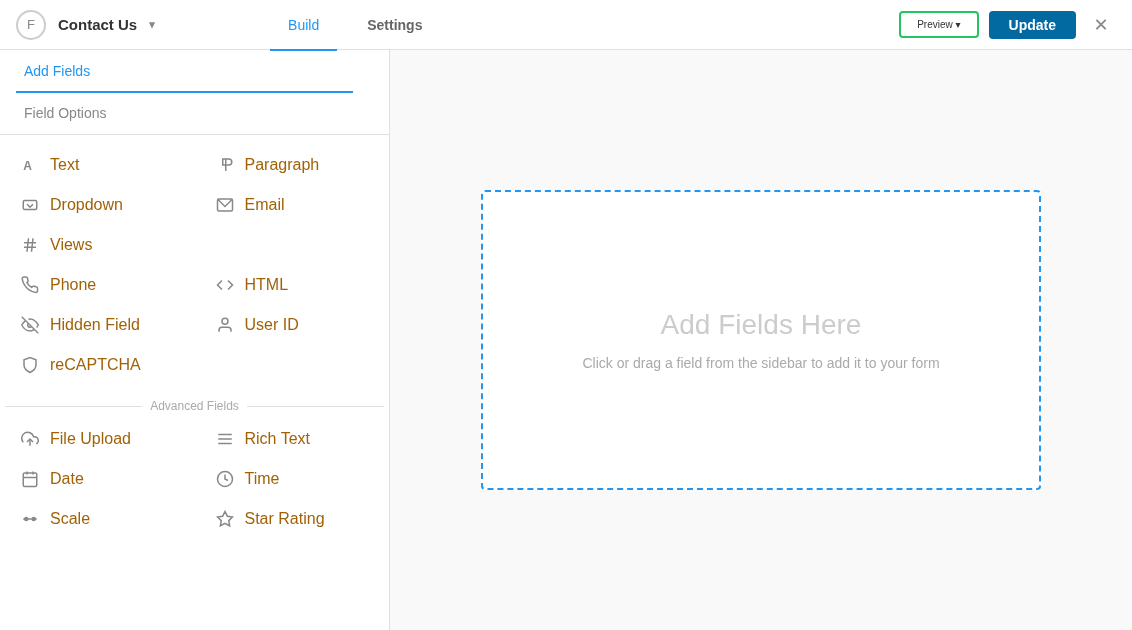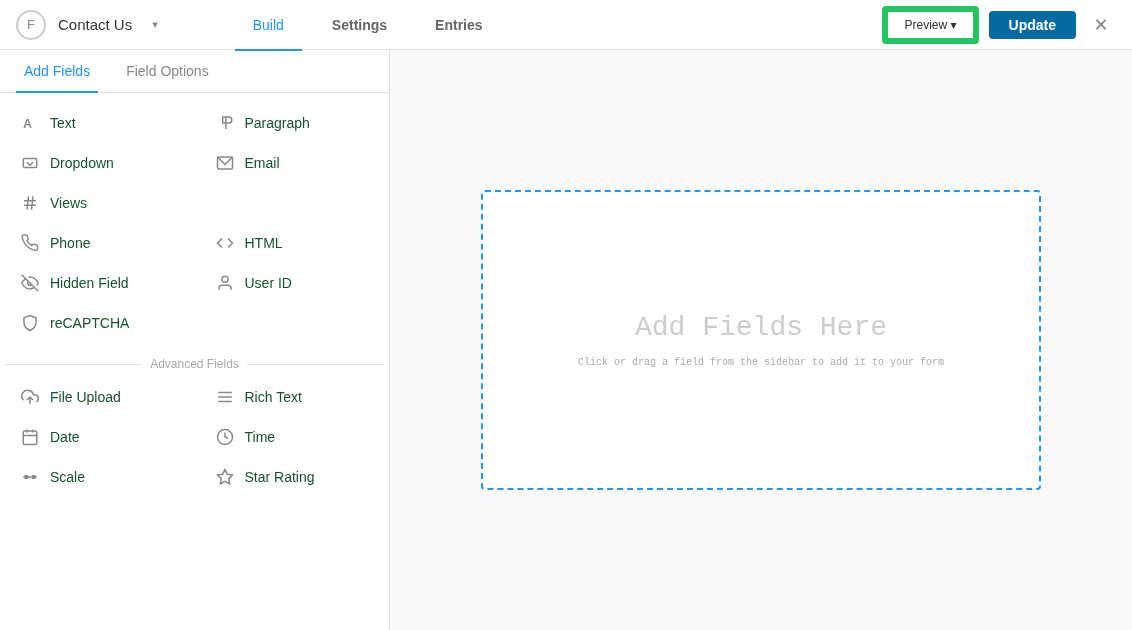--- a/index.html
+++ b/index.html
@@ -1,67 +1,66 @@
 <!DOCTYPE html>
 <html><head>
   <meta charset="utf-8">
   <style>
     * { box-sizing: border-box; margin: 0; padding: 0; }
     body { font-family: -apple-system, BlinkMacSystemFont, 'Segoe UI', Helvetica, Arial, sans-serif; background: #fff; color: #333; font-size: 14px; width: 1132px; height: 630px; overflow: hidden; }
 
     
     .topbar { display: flex; align-items: center; height: 50px; border-bottom: 1px solid #e0e0e0; padding: 0 16px; gap: 12px; }
     .topbar-logo { width: 30px; height: 30px; border: 2px solid #ccc; border-radius: 50%; display: flex; align-items: center; justify-content: center; font-size: 13px; color: #888; flex-shrink: 0; }
-    .topbar-title { font-size: 15px; font-weight: 400; color: #333; display: flex; align-items: center; gap: 20px; }
+    .topbar-title { font-size: 15px; font-weight: 700; color: #333; display: flex; align-items: center; gap: 12px; }
     .topbar-title-arrow { font-size: 11px; color: #888; }
     .topbar-nav { display: flex; align-items: center; gap: 12px; margin-left: auto; margin-right: auto; transform: translateX(-80px); }
     .topbar-nav-item { padding: 0 18px; height: 50px; display: flex; align-items: center; font-size: 14px; color: #666; cursor: pointer; border-bottom: 2px solid transparent; position: relative; top: 1px; font-weight: bold; }
     .topbar-nav-item.active { color: #2196f3; border-bottom: 2px solid #2196f3; font-weight: 500; }
     .topbar-right { display: flex; align-items: center; gap: 10px; margin-left: auto; }
-    .btn-preview { padding: 6px 16px; border: 6px solid #22c55e; border-radius: 4px; background: #fff; color: #333; cursor: pointer; font-size: 12px; display: flex; align-items: center; gap: 4px; }
+    .btn-preview { padding: 6px 16px; border: 2px solid #22c55e; border-radius: 4px; background: #fff; color: #333; cursor: pointer; font-size: 10px; display: flex; align-items: center; gap: 4px; }
     .btn-update { padding: 6px 20px; border: none; border-radius: 4px; background: #0369a1; color: #fff; cursor: pointer; font-size: 14px; font-weight: 700; }
     .close-icon { width: 30px; height: 30px; display: flex; align-items: center; justify-content: center; cursor: pointer; color: #888; font-size: 18px; }
 
     
     .main { display: flex; height: calc(630px - 50px); }
 
     
     .sidebar { width: 390px; border-right: 1px solid #e0e0e0; display: flex; flex-direction: column; flex-shrink: 0; }
-    .sidebar-tabs { display: flex; border-bottom: 1px solid #e0e0e0; padding: 0 16px; }
+    .sidebar-tabs { display: flex; border-bottom: 1px solid #e0e0e0; padding: 0 16px; flex-direction: column; }
     .sidebar-tab { padding: 12px 8px; font-size: 14px; color: #888; cursor: pointer; border-bottom: 2px solid transparent; margin-right: 20px; position: relative; top: 1px; }
     .sidebar-tab.active { color: #2196f3; border-bottom: 2px solid #2196f3; }
 
     
     .fields-grid { padding: 10px 0; overflow-y: auto; flex: 1; }
     .fields-section-label { font-size: 12px; color: #aaa; padding: 14px 5px 6px; display: flex; align-items: center; gap: 8px; }
     .fields-section-label::before, .fields-section-label::after { content: ''; flex: 1; height: 1px; background: #e0e0e0; }
     .fields-row { display: grid; grid-template-columns: 1fr 1fr; }
     .field-item { display: flex; align-items: center; gap: 10px; padding: 10px 20px; cursor: pointer; transition: background 0.15s; }
     .field-icon { width: 20px; height: 20px; display: flex; align-items: center; justify-content: center; color: #888; flex-shrink: 0; }
-    .field-label { font-size: 14px; color: #14532d; }
-
-    
-    .canvas { flex: 1; background: #f9f9f9; display: flex; align-items: center; justify-content: center; padding: 40px; font-family: Liberation Mono, monospace; }
+    .field-label { font-size: 16px; color: #a16207; }
+
+    
+    .canvas { flex: 1; background: #f9f9f9; display: flex; align-items: center; justify-content: center; padding: 40px; }
     .drop-zone { border: 2px dashed #2196f3; border-radius: 4px; width: 560px; height: 300px; display: flex; flex-direction: column; align-items: center; justify-content: center; gap: 14px; background: #fff; }
     .drop-zone-title { font-size: 28px; color: #ccc; font-weight: 300; }
-    .drop-zone-subtitle { font-size: 10px; color: #aaa; }
+    .drop-zone-subtitle { font-size: 14px; color: #aaa; }
   </style>
 </head>
 <body>
 
 <div class="topbar">
   <div class="topbar-logo">F</div>
   <div class="topbar-title">
     <span>Contact Us</span>
     <span class="topbar-title-arrow">▾</span>
   </div>
   <nav class="topbar-nav">
     <div class="topbar-nav-item active">Build</div>
     <div class="topbar-nav-item">Settings</div>
-    <div class="topbar-nav-item">Entries</div>
   </nav>
   <div class="topbar-right">
     <button class="btn-preview">Preview ▾</button>
     <button class="btn-update">Update</button>
     <div class="close-icon">✕</div>
   </div>
 </div>
 
 <div class="main">
 

